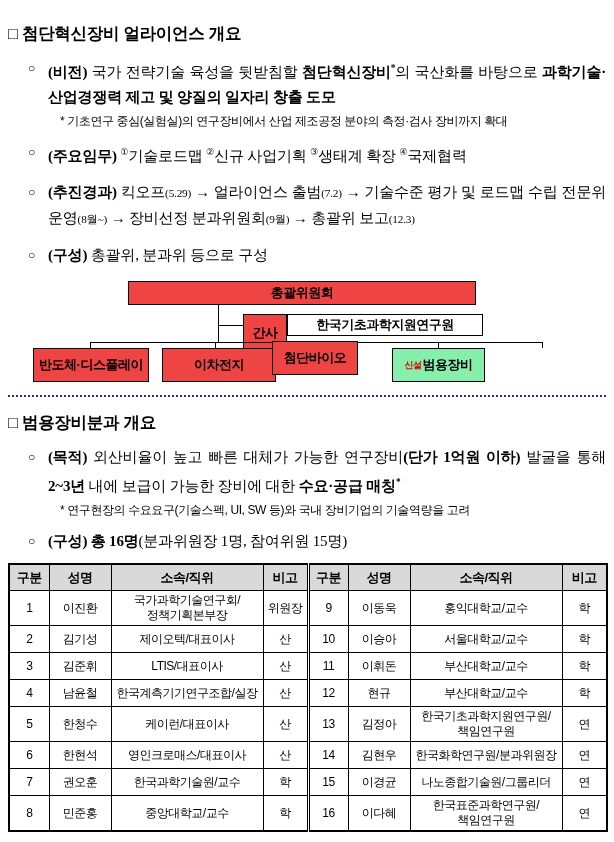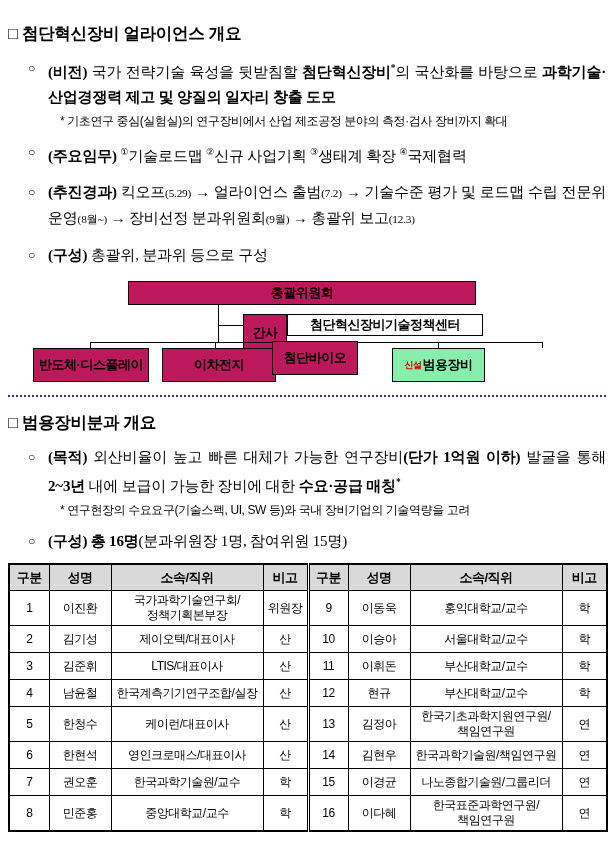--- a/index.html
+++ b/index.html
@@ -39,21 +39,21 @@
   .sup{vertical-align:super;font-size:0.62em;}
   .small{font-size:0.75em;}
   .footnote{
     margin:3px 0 0 52px;font-family:"Liberation Sans","DejaVu Sans",sans-serif;
     font-size:12px;line-height:16px;letter-spacing:-0.4px;
   }
 
   
   .chart{position:relative;height:102px;margin-top:13px;}
   .obox{
-    position:absolute;border:1px solid #000;background:#be185d;
+    position:absolute;border:1px solid #000;background:#ef4444;
     display:flex;align-items:center;justify-content:center;
     font-family:"Liberation Sans","DejaVu Sans",sans-serif;font-weight:bold;font-size:13px;
     letter-spacing:-0.5px;text-align:center;box-sizing:border-box;
   }
   .obox.white{background:#fff;}
   .obox.yellow{background:#86efac;}
   .obox .pre{white-space:pre-line;line-height:14px;}
   .tag{color:#E00000;font-size:9px;vertical-align:super;margin-right:1px;}
   .ln{position:absolute;background:#000;}
 
@@ -100,21 +100,21 @@
     <span class="marker">○</span><span><span class="b">(구성) </span><span>총괄위, 분과위 등으로 구성</span></span>
   </p>
 
   <div class="chart">
     <div class="obox" style="left:120px;top:0;width:348px;height:24px;">총괄위원회</div>
 
     <div class="ln" style="left:210px;top:24px;width:1px;height:37px;"></div>
     <div class="ln" style="left:210px;top:44px;width:25px;height:1px;"></div>
 
     <div class="obox" style="left:235px;top:33px;width:44px;height:38px;">간사</div>
-    <div class="obox white" style="left:279px;top:33px;width:196px;height:22px;">첨단혁신장비기술정책센터</div>
+    <div class="obox white" style="left:279px;top:33px;width:196px;height:22px;">한국기초과학지원연구원</div>
 
     <div class="ln" style="left:82px;top:61px;width:453px;height:1px;"></div>
     <div class="ln" style="left:82px;top:61px;width:1px;height:6px;"></div>
     <div class="ln" style="left:207px;top:61px;width:1px;height:6px;"></div>
     <div class="ln" style="left:317px;top:61px;width:1px;height:6px;"></div>
     <div class="ln" style="left:430px;top:61px;width:1px;height:6px;"></div>
     <div class="ln" style="left:534px;top:61px;width:1px;height:6px;"></div>
 
     <div class="obox" style="left:25px;top:67px;width:116px;height:34px;">반도체·디스플레이</div>
     <div class="obox" style="left:154px;top:67px;width:114px;height:34px;">이차전지</div>
@@ -214,21 +214,21 @@
 책임연구원</td>
           <td>연</td>
         </tr>
         <tr>
           <td>6</td>
           <td>한현석</td>
           <td>영인크로매스/대표이사</td>
           <td>산</td>
           <td class="div-l">14</td>
           <td>김현우</td>
-          <td>한국과학기술원/책임연구원</td>
+          <td>한국화학연구원/분과위원장</td>
           <td>연</td>
         </tr>
         <tr>
           <td>7</td>
           <td>권오훈</td>
           <td>한국과학기술원/교수</td>
           <td>학</td>
           <td class="div-l">15</td>
           <td>이경균</td>
           <td>나노종합기술원/그룹리더</td>

